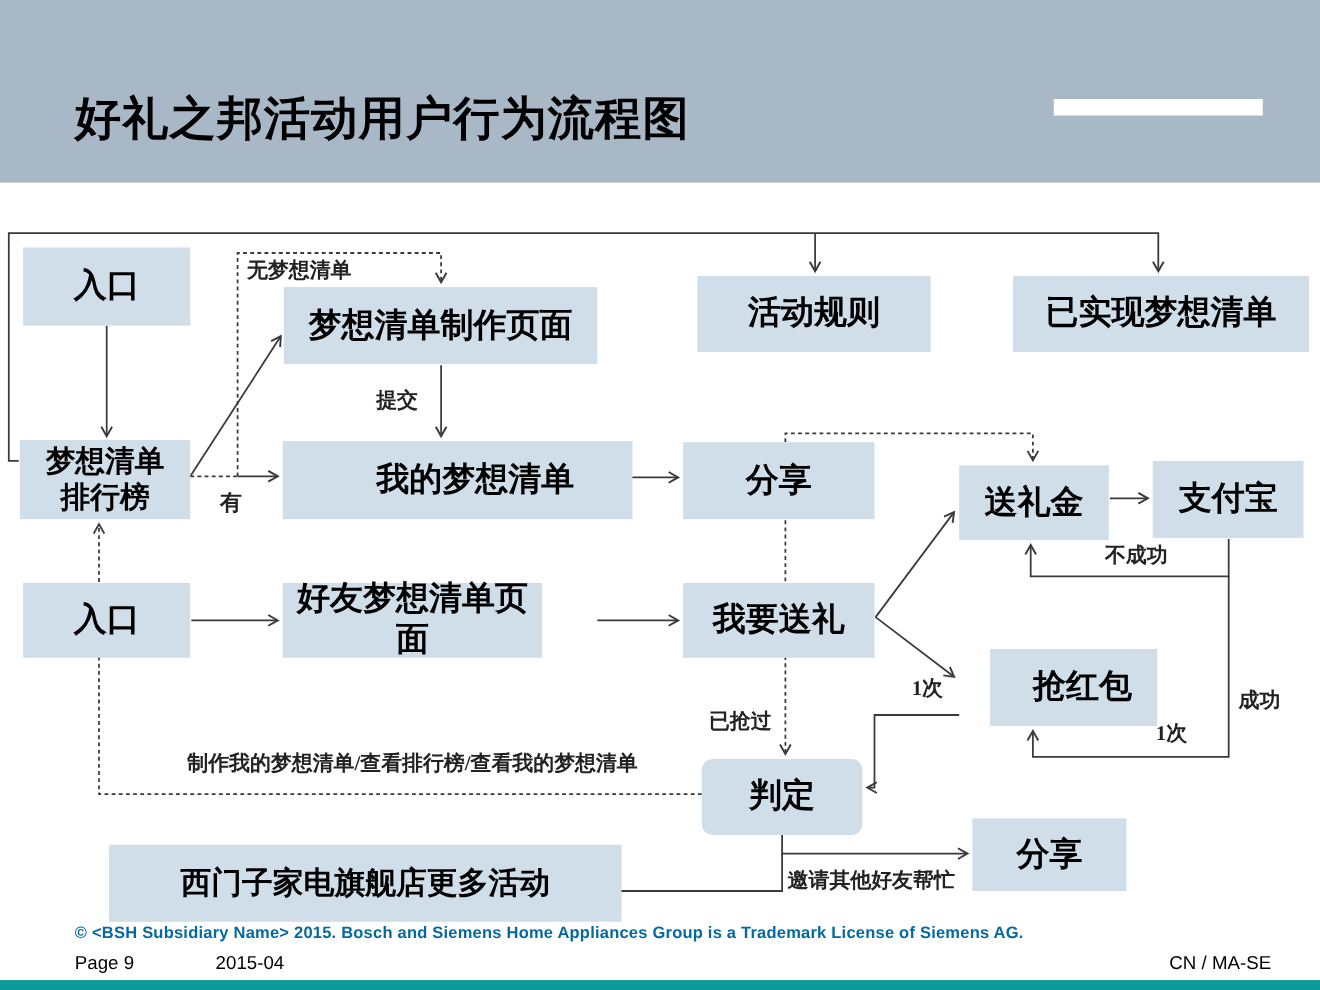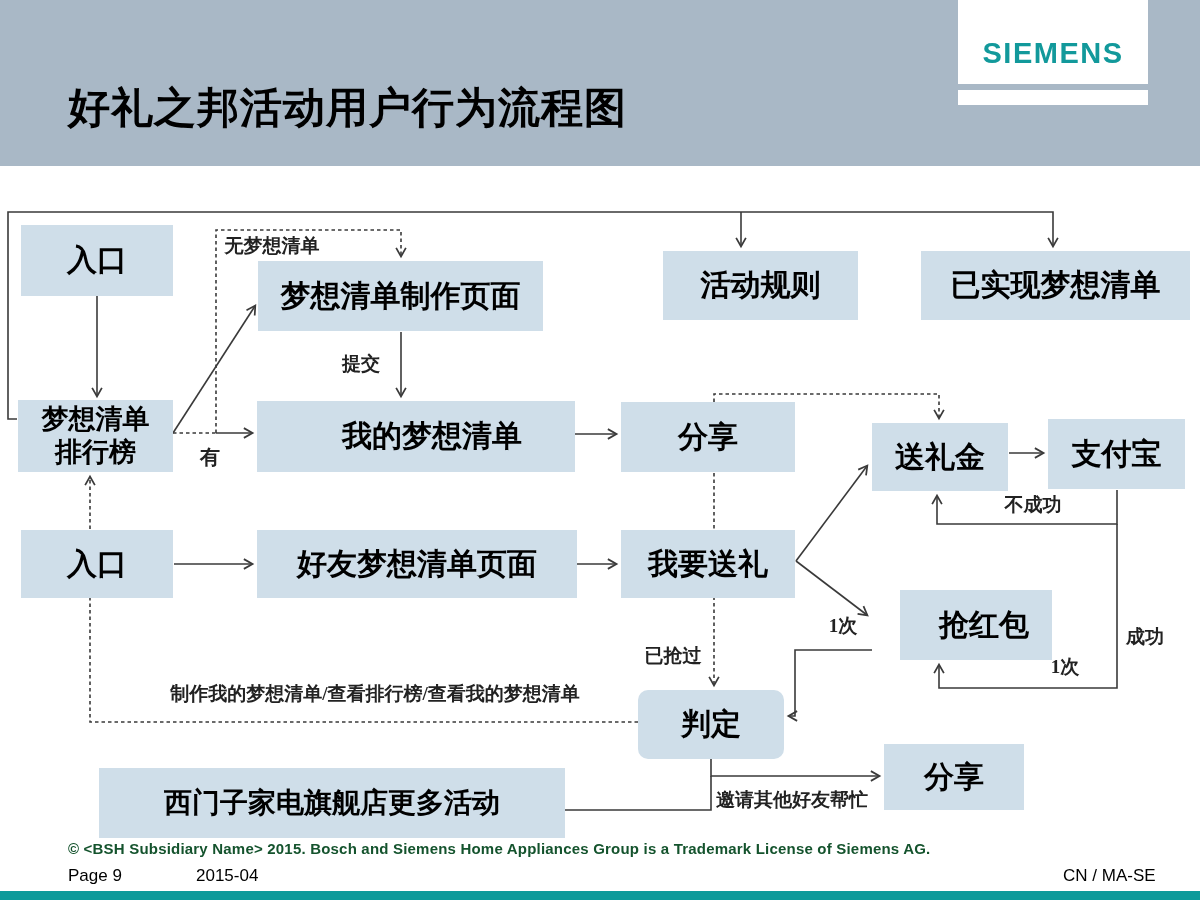--- a/index.html
+++ b/index.html
@@ -16,37 +16,34 @@
   .canvas{position:absolute;left:0;top:166px;width:1200px;height:726px;}
   #edge-svg{position:absolute;left:0;top:0;width:1200px;height:726px;}
   #edge-svg path.edge{fill:none;stroke:#3a3a3a;stroke-width:1.6px;}
   #edge-svg path.edge.dashed{stroke-dasharray:3.5 3;}
   .node{position:absolute;background:#cfdee9;color:#000;font-weight:bold;text-align:center;
         display:flex;align-items:center;justify-content:center;white-space:pre-line;
         line-height:1.22;font-family:"Liberation Sans",sans-serif;}
   .edge-label{position:absolute;transform:translate(-50%,-50%);white-space:nowrap;color:#222;
               font-family:"Liberation Serif",serif;font-weight:bold;}
   .footer-copyright{position:absolute;left:68px;top:840px;font-size:15px;font-weight:bold;
-                    color:#14532d;letter-spacing:0.2px;}
+                    color:#0369a1;letter-spacing:0.2px;}
   .footer-item{position:absolute;top:866px;font-size:17px;color:#000;}
   .footer-page{left:68px;}
   .footer-date{left:196px;}
   .footer-code{left:1063px;}
   .bottom-bar{position:absolute;left:0;top:891px;width:1200px;height:9px;background:#0d9a9a;}
 </style>
 </head>
 <body>
 
 <div class="slide">
 
   <div class="header-band"></div>
   <h1 class="slide-title">好礼之邦活动用户行为流程图</h1>
-  <div class="logo-box">
-    <span class="logo-text">SIEMENS</span>
-  </div>
   <div class="logo-underline"></div>
 
   <div class="canvas">
     <svg id="edge-svg" viewBox="0 0 1200 726">
       <defs>
         <marker id="arrow" viewBox="0 0 12 12" refX="9" refY="6" markerWidth="13" markerHeight="13" orient="auto" markerUnits="userSpaceOnUse">
           <path d="M 1.5 1.5 L 9.5 6 L 1.5 10.5" fill="none" stroke="#3a3a3a" stroke-width="1.6"></path>
         </marker>
       </defs>
       <g id="edge-group">
@@ -70,30 +67,30 @@
           <path d="M 638 556 L 90 556 L 90 311" class="edge dashed" marker-end="url(#arrow)"></path>
           <path d="M 711 593 L 711 610 L 879 610" class="edge" marker-end="url(#arrow)"></path>
           <path d="M 711 610 L 711 644 L 542 644" class="edge" marker-end="url(#arrow)"></path>
           <path d="M 174 398 L 252 398" class="edge" marker-end="url(#arrow)"></path>
           <path d="M 543 398 L 616 398" class="edge" marker-end="url(#arrow)"></path>
         </g>
     </svg>
     <div id="node-layer">
         <div class="node" style="left: 21px; top: 59px; width: 152px; height: 71px; font-size: 30px;">入口</div>
         <div class="node" style="left: 258px; top: 95px; width: 285px; height: 70px; font-size: 30px;">梦想清单制作页面</div>
-        <div class="node" style="left: 634px; top: 85px; width: 195px; height: 69px; font-size: 30px; margin-left: 29px;">活动规则</div>
+        <div class="node" style="left: 634px; top: 85px; width: 212px; height: 69px; font-size: 30px;">活动规则</div>
         <div class="node" style="left: 921px; top: 85px; width: 269px; height: 69px; font-size: 30px;">已实现梦想清单</div>
         <div class="node" style="left: 18px; top: 234px; width: 155px; height: 72px; font-size: 27px;">梦想清单
 排行榜</div>
         <div class="node" style="left: 257px; top: 235px; width: 286px; height: 71px; font-size: 30px; padding-left: 32px;">我的梦想清单</div>
         <div class="node" style="left: 621px; top: 236px; width: 174px; height: 70px; font-size: 30px;">分享</div>
         <div class="node" style="left: 872px; top: 257px; width: 136px; height: 68px; font-size: 30px;">送礼金</div>
         <div class="node" style="left: 1048px; top: 253px; width: 137px; height: 70px; font-size: 30px;">支付宝</div>
         <div class="node" style="left: 21px; top: 364px; width: 152px; height: 68px; font-size: 30px;">入口</div>
-        <div class="node" style="left: 257px; top: 364px; width: 320px; height: 68px; font-size: 30px;">好友梦想清单页面</div>
+        <div class="node" style="left: 257px; top: 364px; width: 236px; height: 68px; font-size: 30px;">好友梦想清单页面</div>
         <div class="node" style="left: 621px; top: 364px; width: 174px; height: 68px; font-size: 30px;">我要送礼</div>
         <div class="node" style="left: 900px; top: 424px; width: 136px; height: 70px; font-size: 30px; padding-left: 16px;">抢红包</div>
         <div class="node" style="left: 638px; top: 524px; width: 146px; height: 69px; font-size: 30px; border-radius: 10px;">判定</div>
         <div class="node" style="left: 884px; top: 578px; width: 140px; height: 66px; font-size: 30px;">分享</div>
         <div class="node" style="left: 99px; top: 602px; width: 466px; height: 70px; font-size: 28px;">西门子家电旗舰店更多活动</div>
       </div>
     <div id="label-layer">
         <div class="edge-label" style="left: 272px; top: 80px; font-size: 19px;">无梦想清单</div>
         <div class="edge-label" style="left: 361px; top: 198px; font-size: 19px;">提交</div>
         <div class="edge-label" style="left: 210px; top: 291px; font-size: 20px;">有</div>

